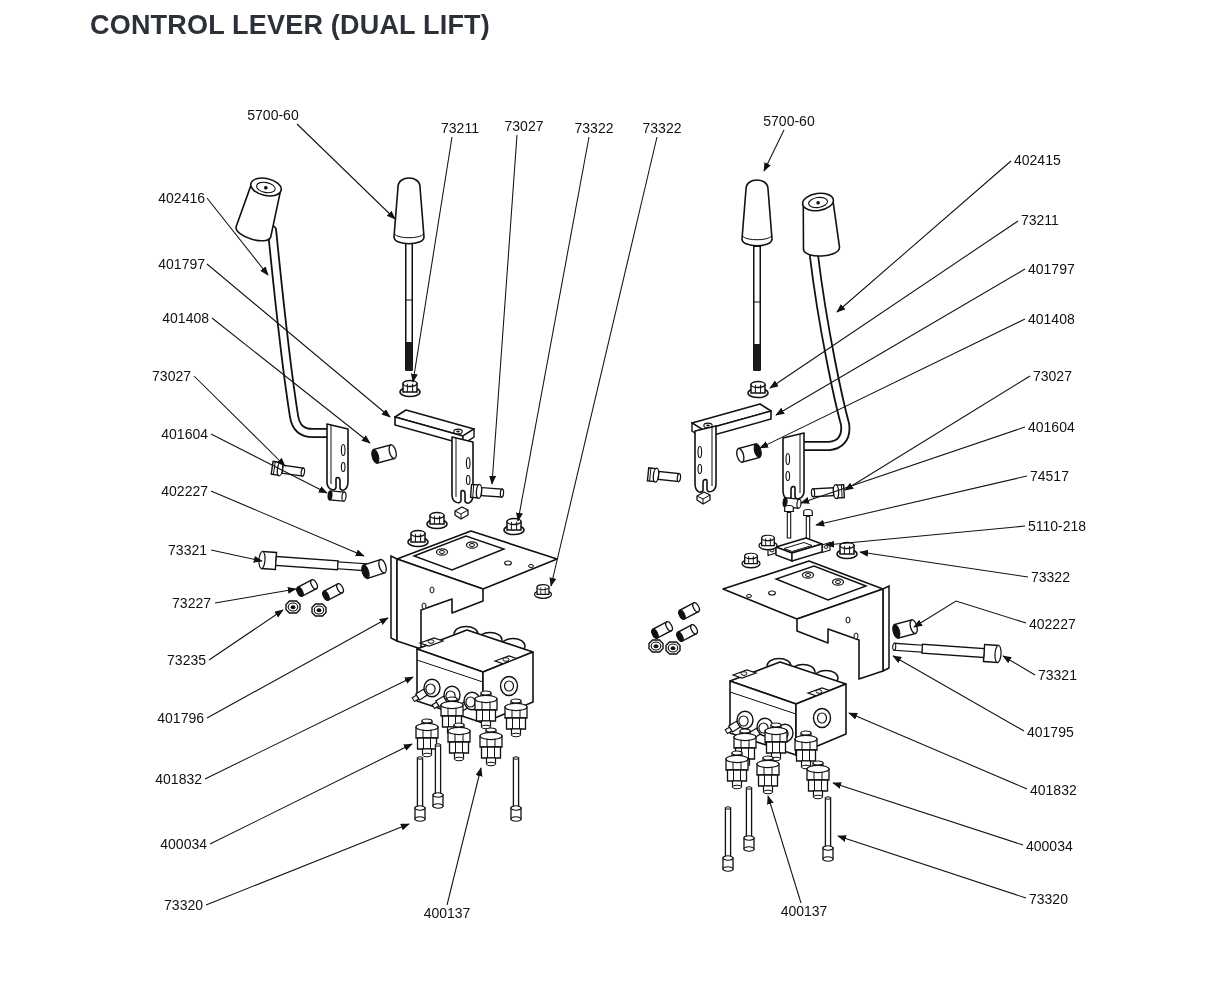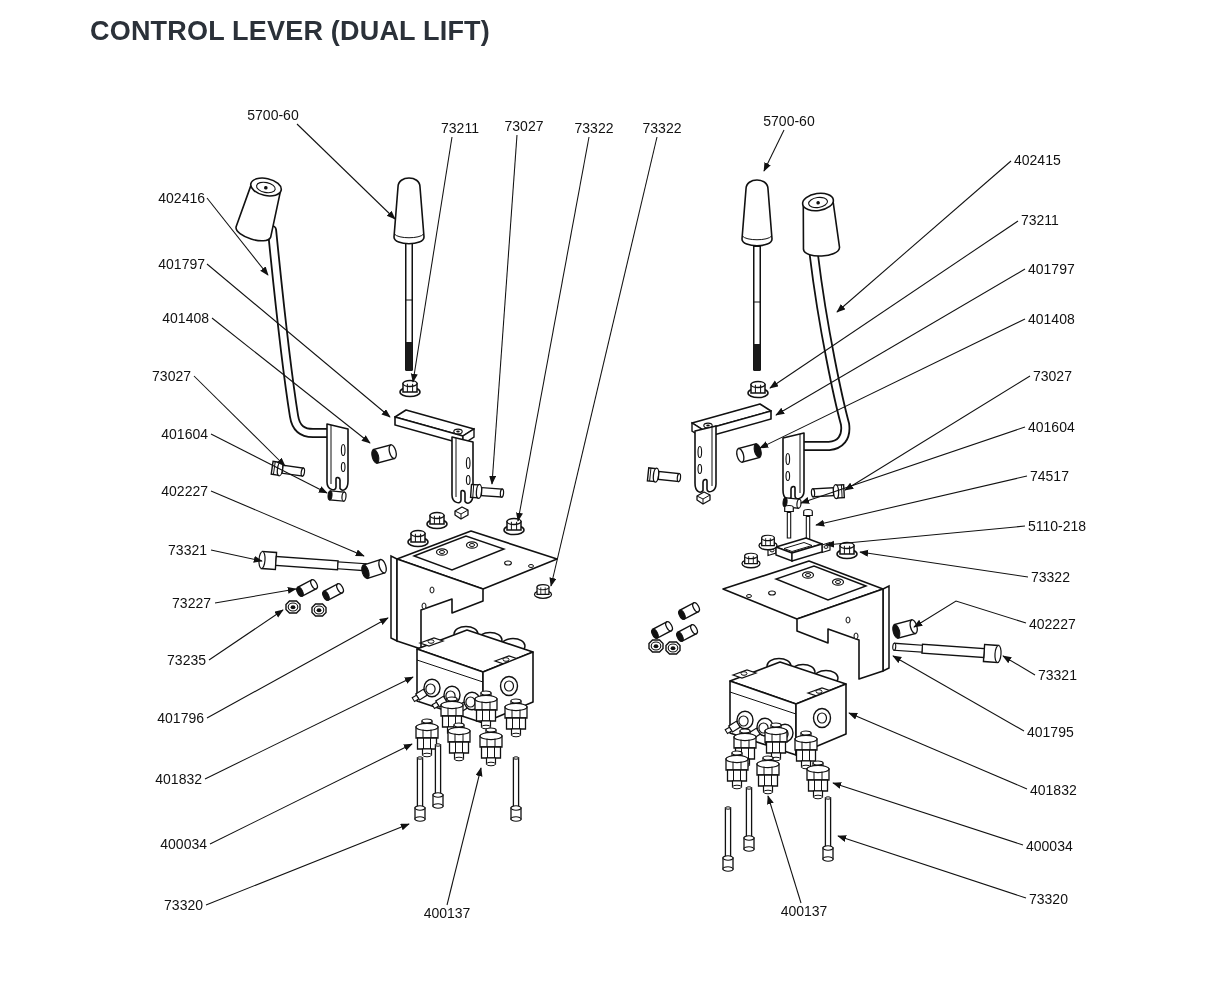--- a/index.html
+++ b/index.html
@@ -1,18 +1,18 @@
 <!DOCTYPE html>
 <html><head>
 <meta charset="utf-8">
 <style>
   html,body{margin:0;padding:0;background:#fff;}
   .stage{position:relative;width:1223px;height:983px;background:#ffffff;overflow:hidden;
          font-family:"Liberation Sans",sans-serif;}
-  .title{position:absolute;left:90px;top:16px;margin:0;font-size:27px;font-weight:bold;
+  .title{position:absolute;left:90px;top:10px;margin:0;font-size:27px;font-weight:bold;
          color:#2b3139;letter-spacing:.2px;font-family:"Liberation Sans",sans-serif;}
   svg.diagram{position:absolute;left:0;top:0;}
   .lbl{font-size:14px;fill:#111;font-family:"Liberation Sans",sans-serif;}
   .ln{stroke:#111;stroke-width:1.05;fill:none;}
 </style>
 </head>
 <body>
 
 <div class="stage">
   <h1 class="title">CONTROL LEVER (DUAL LIFT)</h1>

